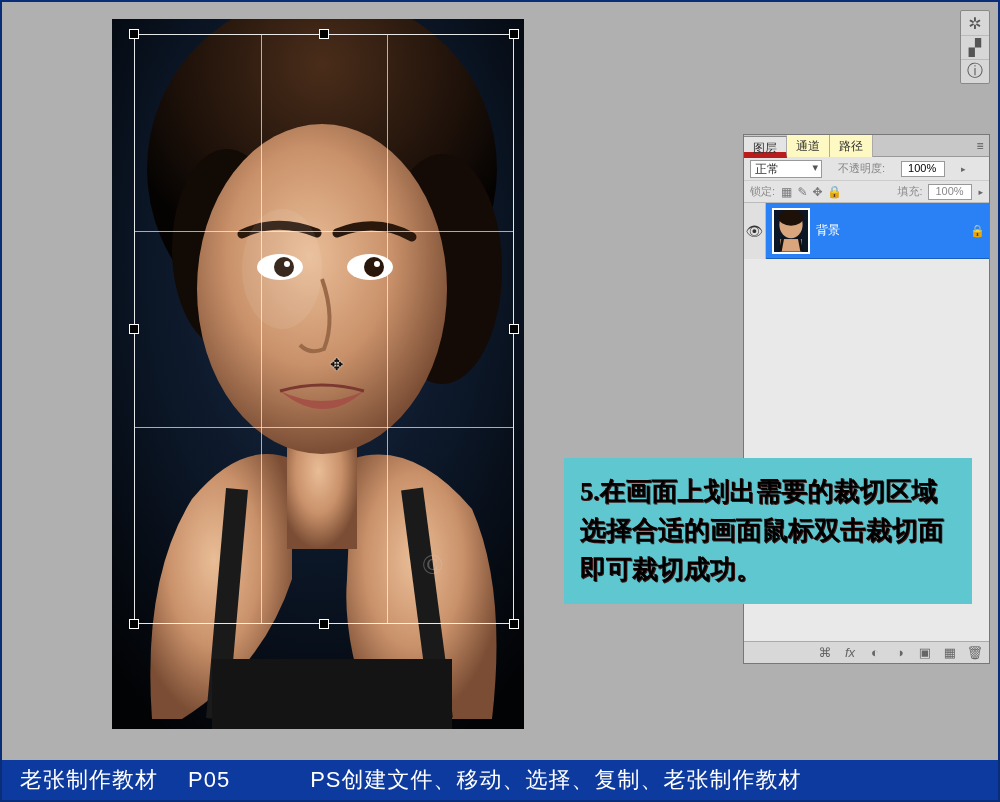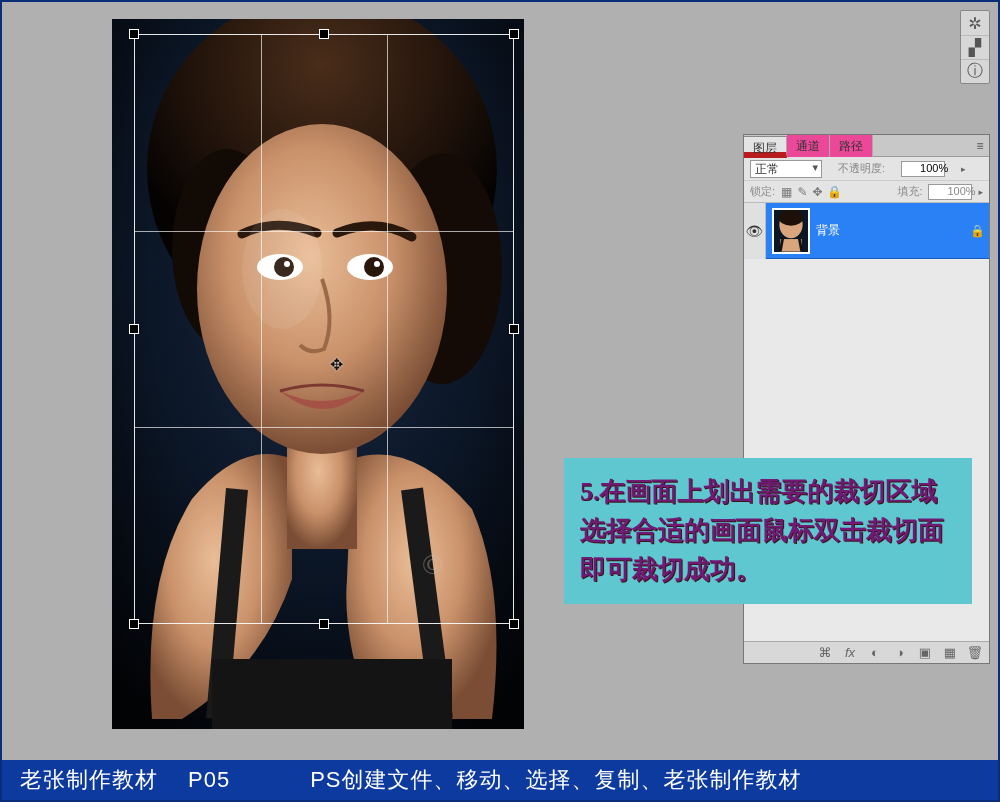--- a/index.html
+++ b/index.html
@@ -27,44 +27,44 @@
   .center-cursor { position:absolute; left:195px; top:320px; font-size:16px; color:#111; text-shadow:0 0 2px #fff; }
 
   
   .mini-palette { position:absolute; right:6px; top:6px; width:30px; background:#d7d7d7; border:1px solid #888; border-radius:2px; }
   .mini-palette .mi { width:28px; height:24px; display:flex; align-items:center; justify-content:center; font-size:16px; color:#555; }
   .mini-palette .mi + .mi { border-top:1px solid #bbb; }
 
   
   .panel { position:absolute; right:6px; top:130px; width:247px; height:530px; background:#e4e4e4; border:1px solid #777; font-size:12px; display:flex; flex-direction:column;}
   .tabbar { height:22px; background:#c8c8c8; border-bottom:1px solid #999; display:flex; align-items:center; }
-  .tab { height:22px; line-height:22px; padding:0 9px; font-size:12px; color:#333; border-right:1px solid #aaa; background:#ec4899; }
+  .tab { height:22px; line-height:22px; padding:0 9px; font-size:12px; color:#333; border-right:1px solid #aaa; background:#fef9c3; }
   .tab.active { background:#e4e4e4; border-bottom:6px solid #b91c1c; position:relative; top:1px; border-top:1px solid #888; }
   .tabmenu { margin-left:auto; width:18px; text-align:center; color:#555; }
   .row1 { display:flex; align-items:center; height:24px; padding:2px 6px; gap:16px; border-bottom:1px solid #ccc; }
   .select { border:1px solid #999; background:#fff; height:18px; padding:0 16px 0 4px; position:relative; font-size:12px; color:#333;}
   .select:after{content:"▾"; position:absolute; right:3px; top:0; font-size:11px; color:#555;}
   .lbl { color:#888; font-size:11px; }
-  .pct { border:1px solid #999; background:#fff; height:16px; width:44px; font-size:11px; padding:0 18px; }
+  .pct { border:1px solid #999; background:#fff; height:16px; width:44px; font-size:11px; padding:0 6px; }
   .tri { font-size:9px; color:#666; }
   .row2 { display:flex; align-items:center; height:22px; padding:2px 6px; gap:6px; border-bottom:1px solid #bbb; color:#888; font-size:11px;}
   .lockicons { display:flex; gap:5px; color:#777; font-size:12px;}
   .layerlist { flex:1; overflow:hidden; background:#e9e9e9; }
   .layerrow { display:flex; align-items:center; height:56px; background:#2a80f5; border-bottom:1px solid #1a5fc0; }
   .eye { width:22px; height:56px; background:#e0e0e0; border-right:1px solid #bbb; display:flex; align-items:center; justify-content:center; color:#333; font-size:14px;}
   .thumb { width:38px; height:46px; margin:0 6px; border:2px solid #fff; background:#0a1a2c; overflow:hidden; }
   .thumb svg{width:100%;height:100%;}
   .layername { color:#fff; font-size:12px; flex:1; }
   .lockmark { color:#fff; font-size:12px; width:22px; text-align:center; }
   .panelfoot { height:22px; background:#d8d8d8; border-top:1px solid #aaa; display:flex; align-items:center; justify-content:flex-end; gap:9px; padding:0 6px; color:#666; font-size:13px;}
   .panelfoot span { display:inline-flex; width:16px; justify-content:center; }
 
   
   .callout { position:absolute; left:560px; top:454px; width:408px; height:146px; background:#5fc7cf; padding:14px 16px; }
-  .callout-text { font-family: "STKaiti","KaiTi",serif; font-size:26px; color:#701a75; font-weight:bold; line-height:1.5; text-shadow:1px 1px 0 #3a1515;}
+  .callout-text { font-family: "STKaiti","KaiTi",serif; font-size:26px; color:#000000; font-weight:bold; line-height:1.5; text-shadow:1px 1px 0 #3a1515;}
 
   
   .bottom { position:absolute; left:0; right:0; bottom:0; height:40px; background:#0d3a9e; color:#fff; display:flex; align-items:center; padding:0 18px; font-size:22px; font-family:"SimHei","Microsoft YaHei",sans-serif; letter-spacing:1px;}
   .bottom .gap { width:80px; }
   .watermark { position:absolute; left:310px; top:530px; color:rgba(200,200,200,0.35); font-size:18px; font-family:serif; }
   .watermark .c { font-size:28px; }
 </style>
 </head>
 <body>
 

